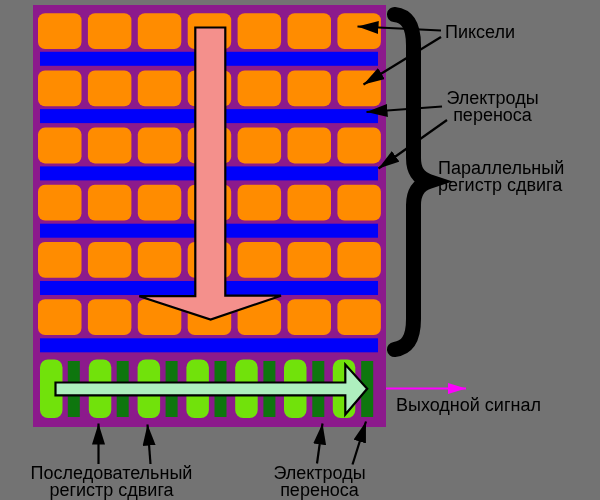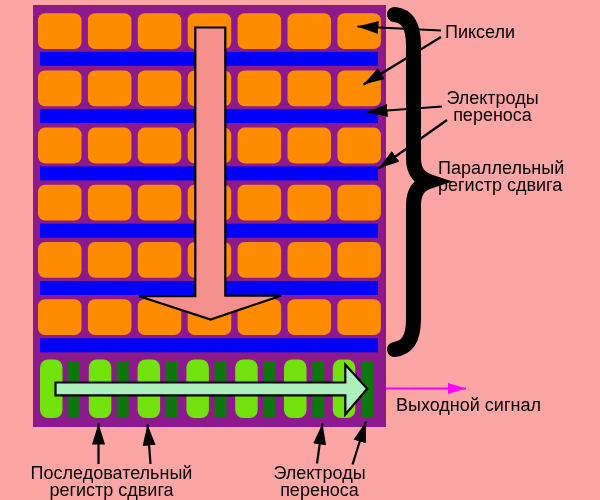--- a/index.html
+++ b/index.html
@@ -7,21 +7,21 @@
     padding: 0;
     background: #ffffff;
     width: 600px;
     height: 500px;
     overflow: hidden;
   }
   .stage {
     position: relative;
     width: 600px;
     height: 500px;
-    background: #fca5a5;
+    background: #737373;
   }
   svg {
     display: block;
   }
   text {
     font-family: "Liberation Sans", "DejaVu Sans", sans-serif;
     font-size: 18px;
     fill: #000000;
   }
 </style>

